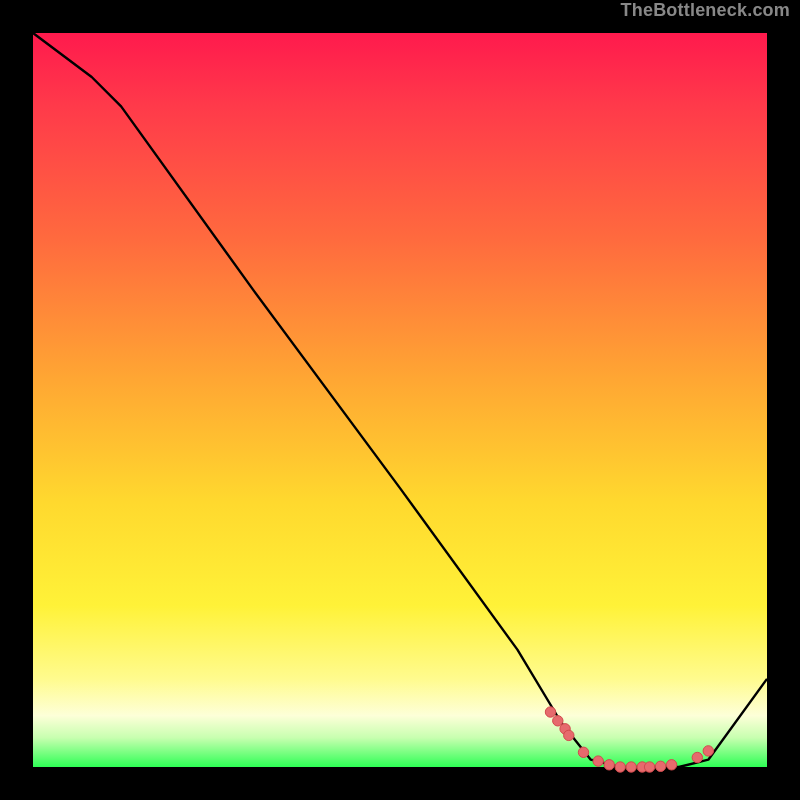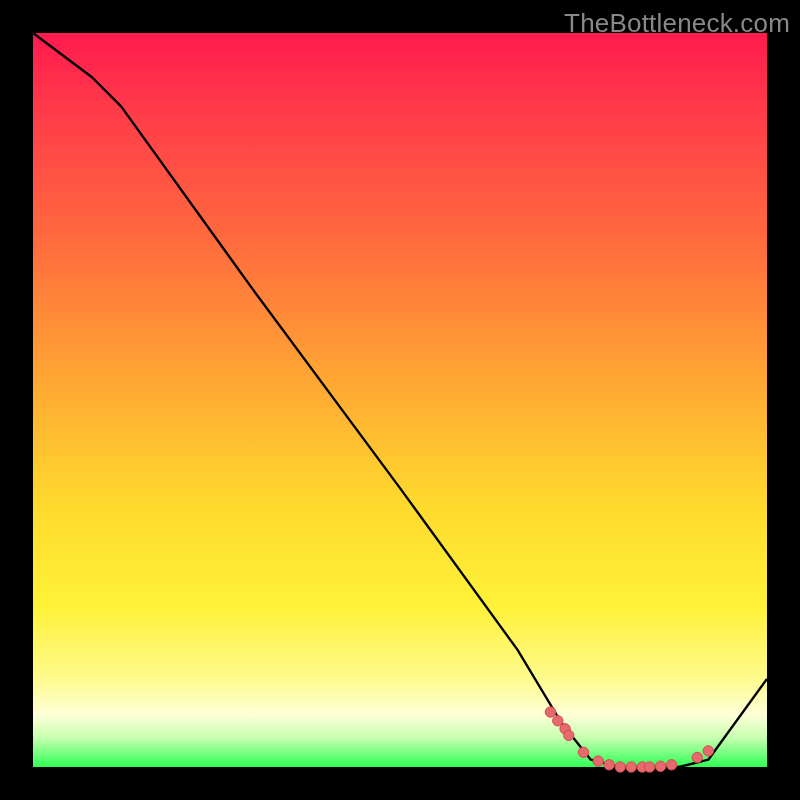--- a/index.html
+++ b/index.html
@@ -12,25 +12,25 @@
     overflow: hidden;
   }
   .frame {
     position: relative;
     width: 800px;
     height: 800px;
     background: #000;
   }
   .watermark {
     position: absolute;
-    top: 8px;
+    top: 0;
     right: 10px;
     color: #888;
-    font-size: 26px;
-    font-weight: 400;
+    font-size: 18px;
+    font-weight: 700;
     letter-spacing: 0.2px;
     user-select: none;
   }
   .plot {
     
     position: absolute;
     left: 33px;
     top: 33px;
     width: 734px;
     height: 734px;

